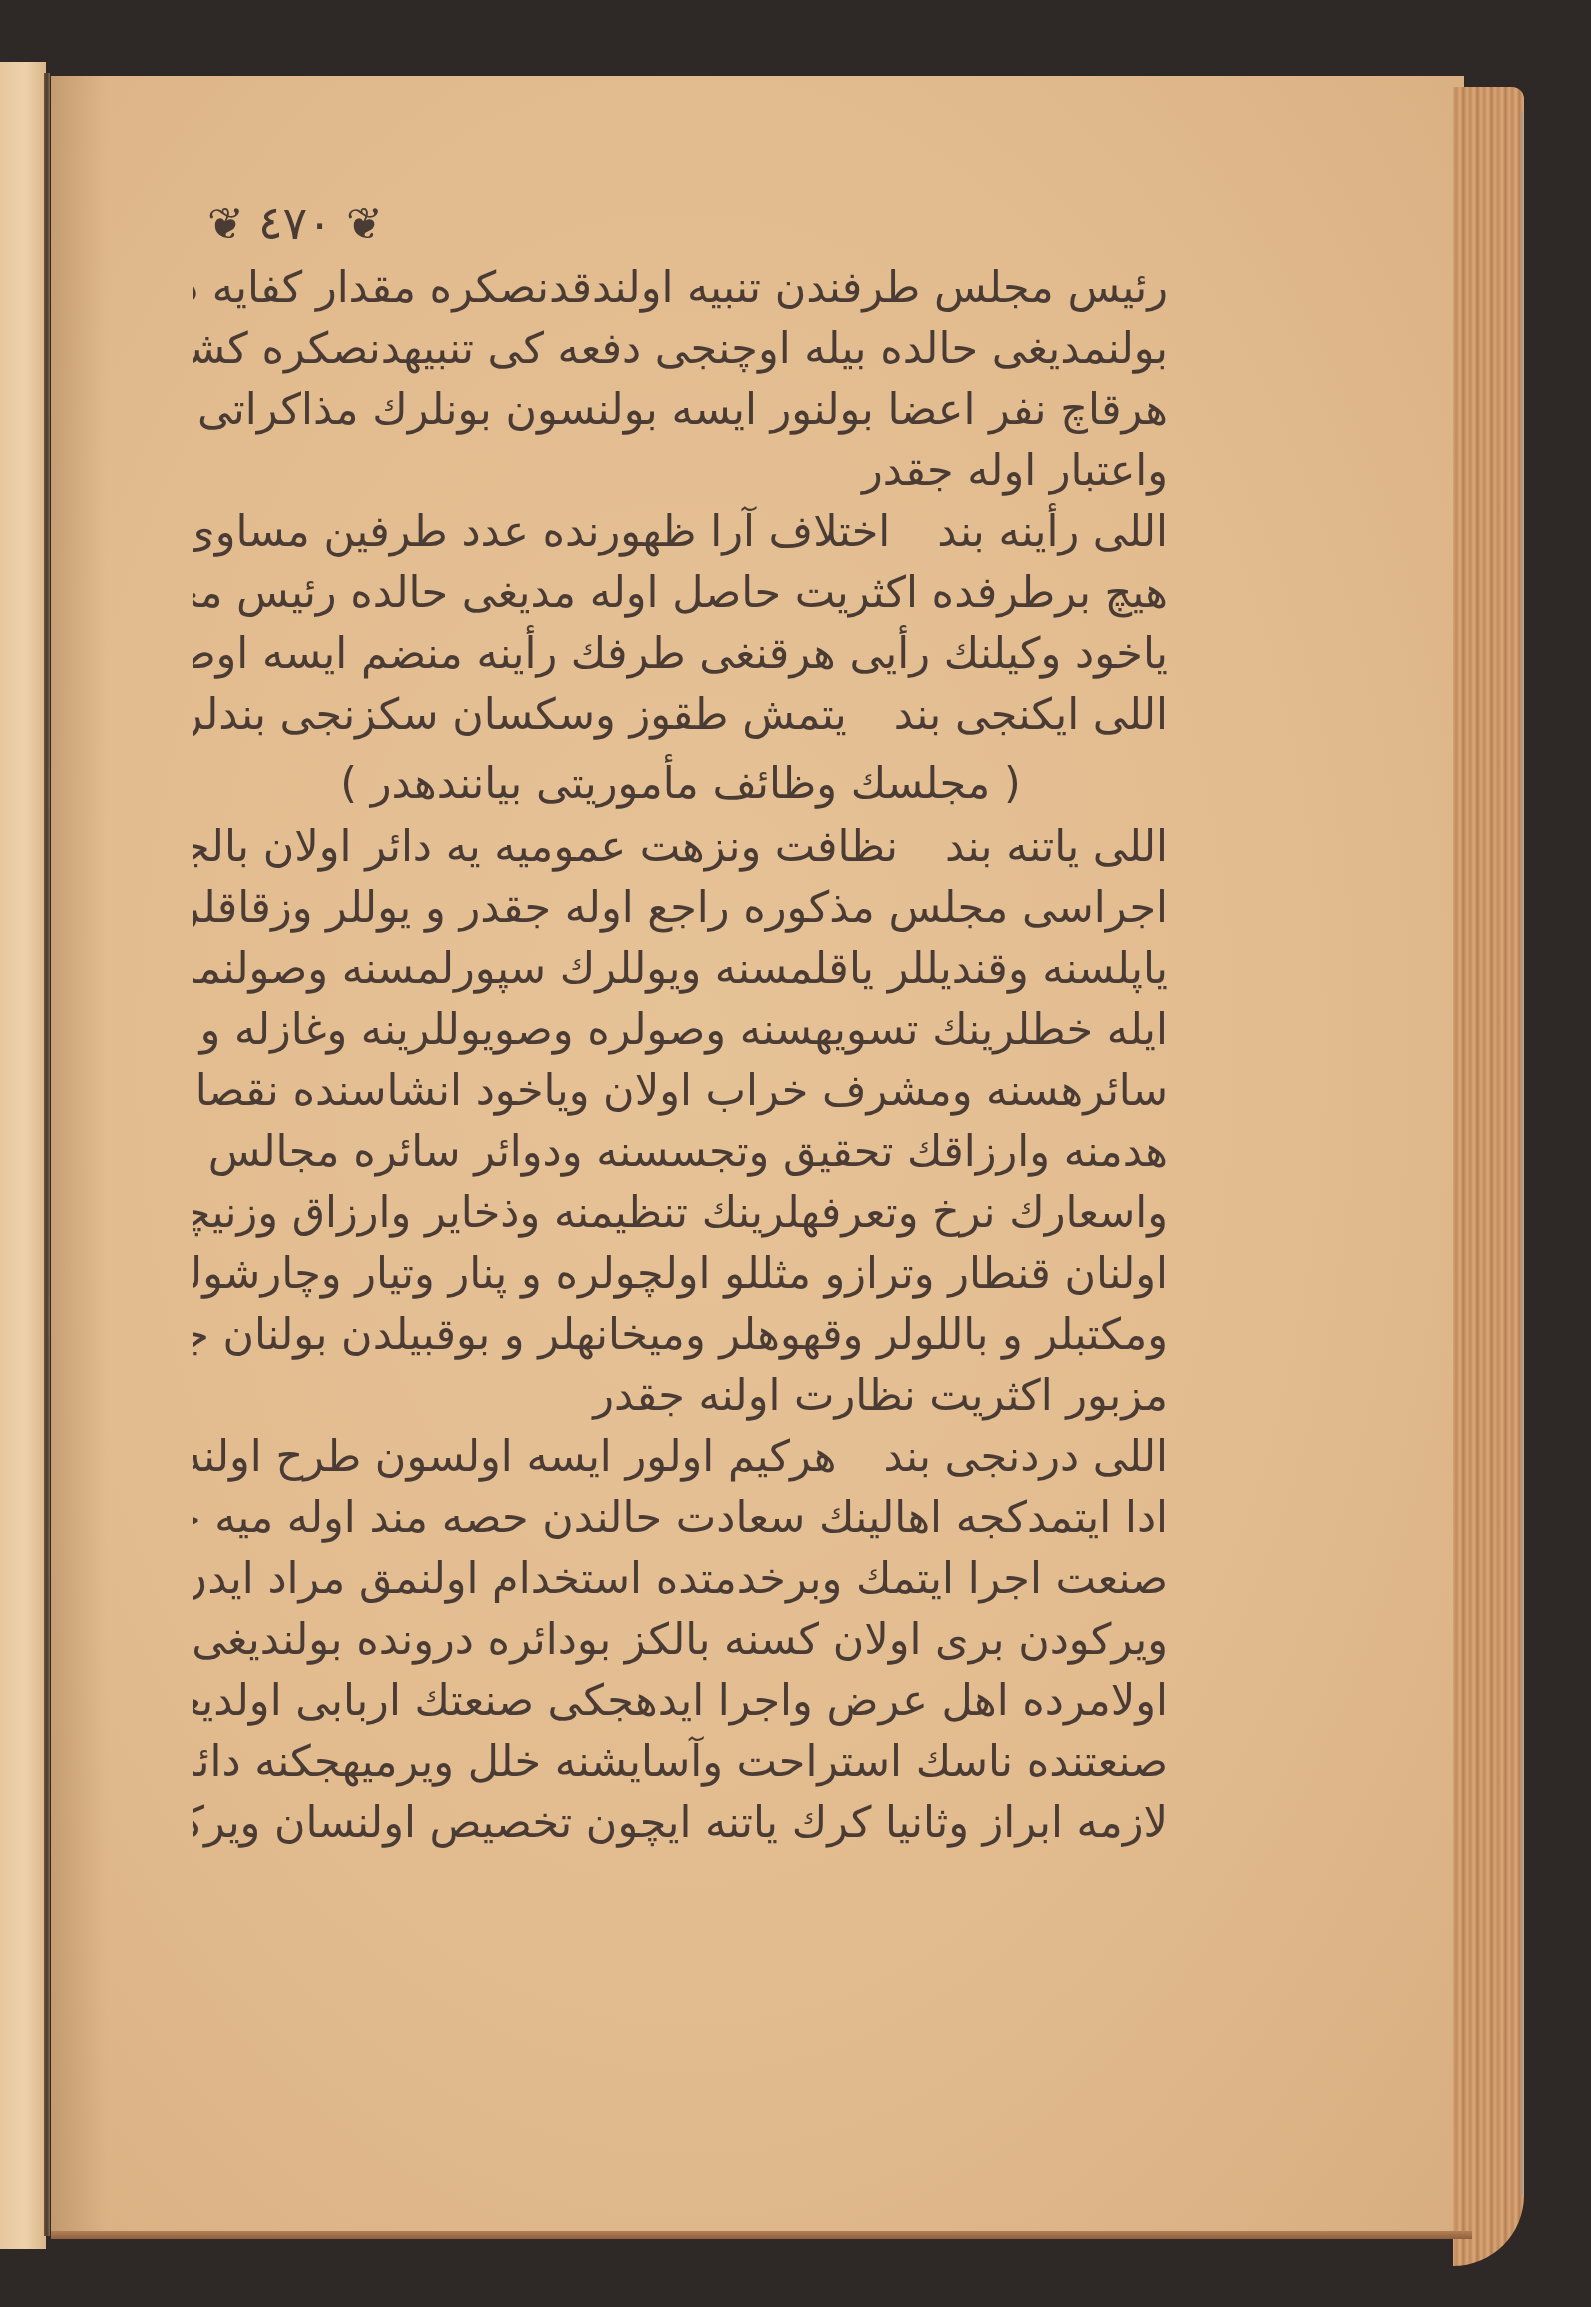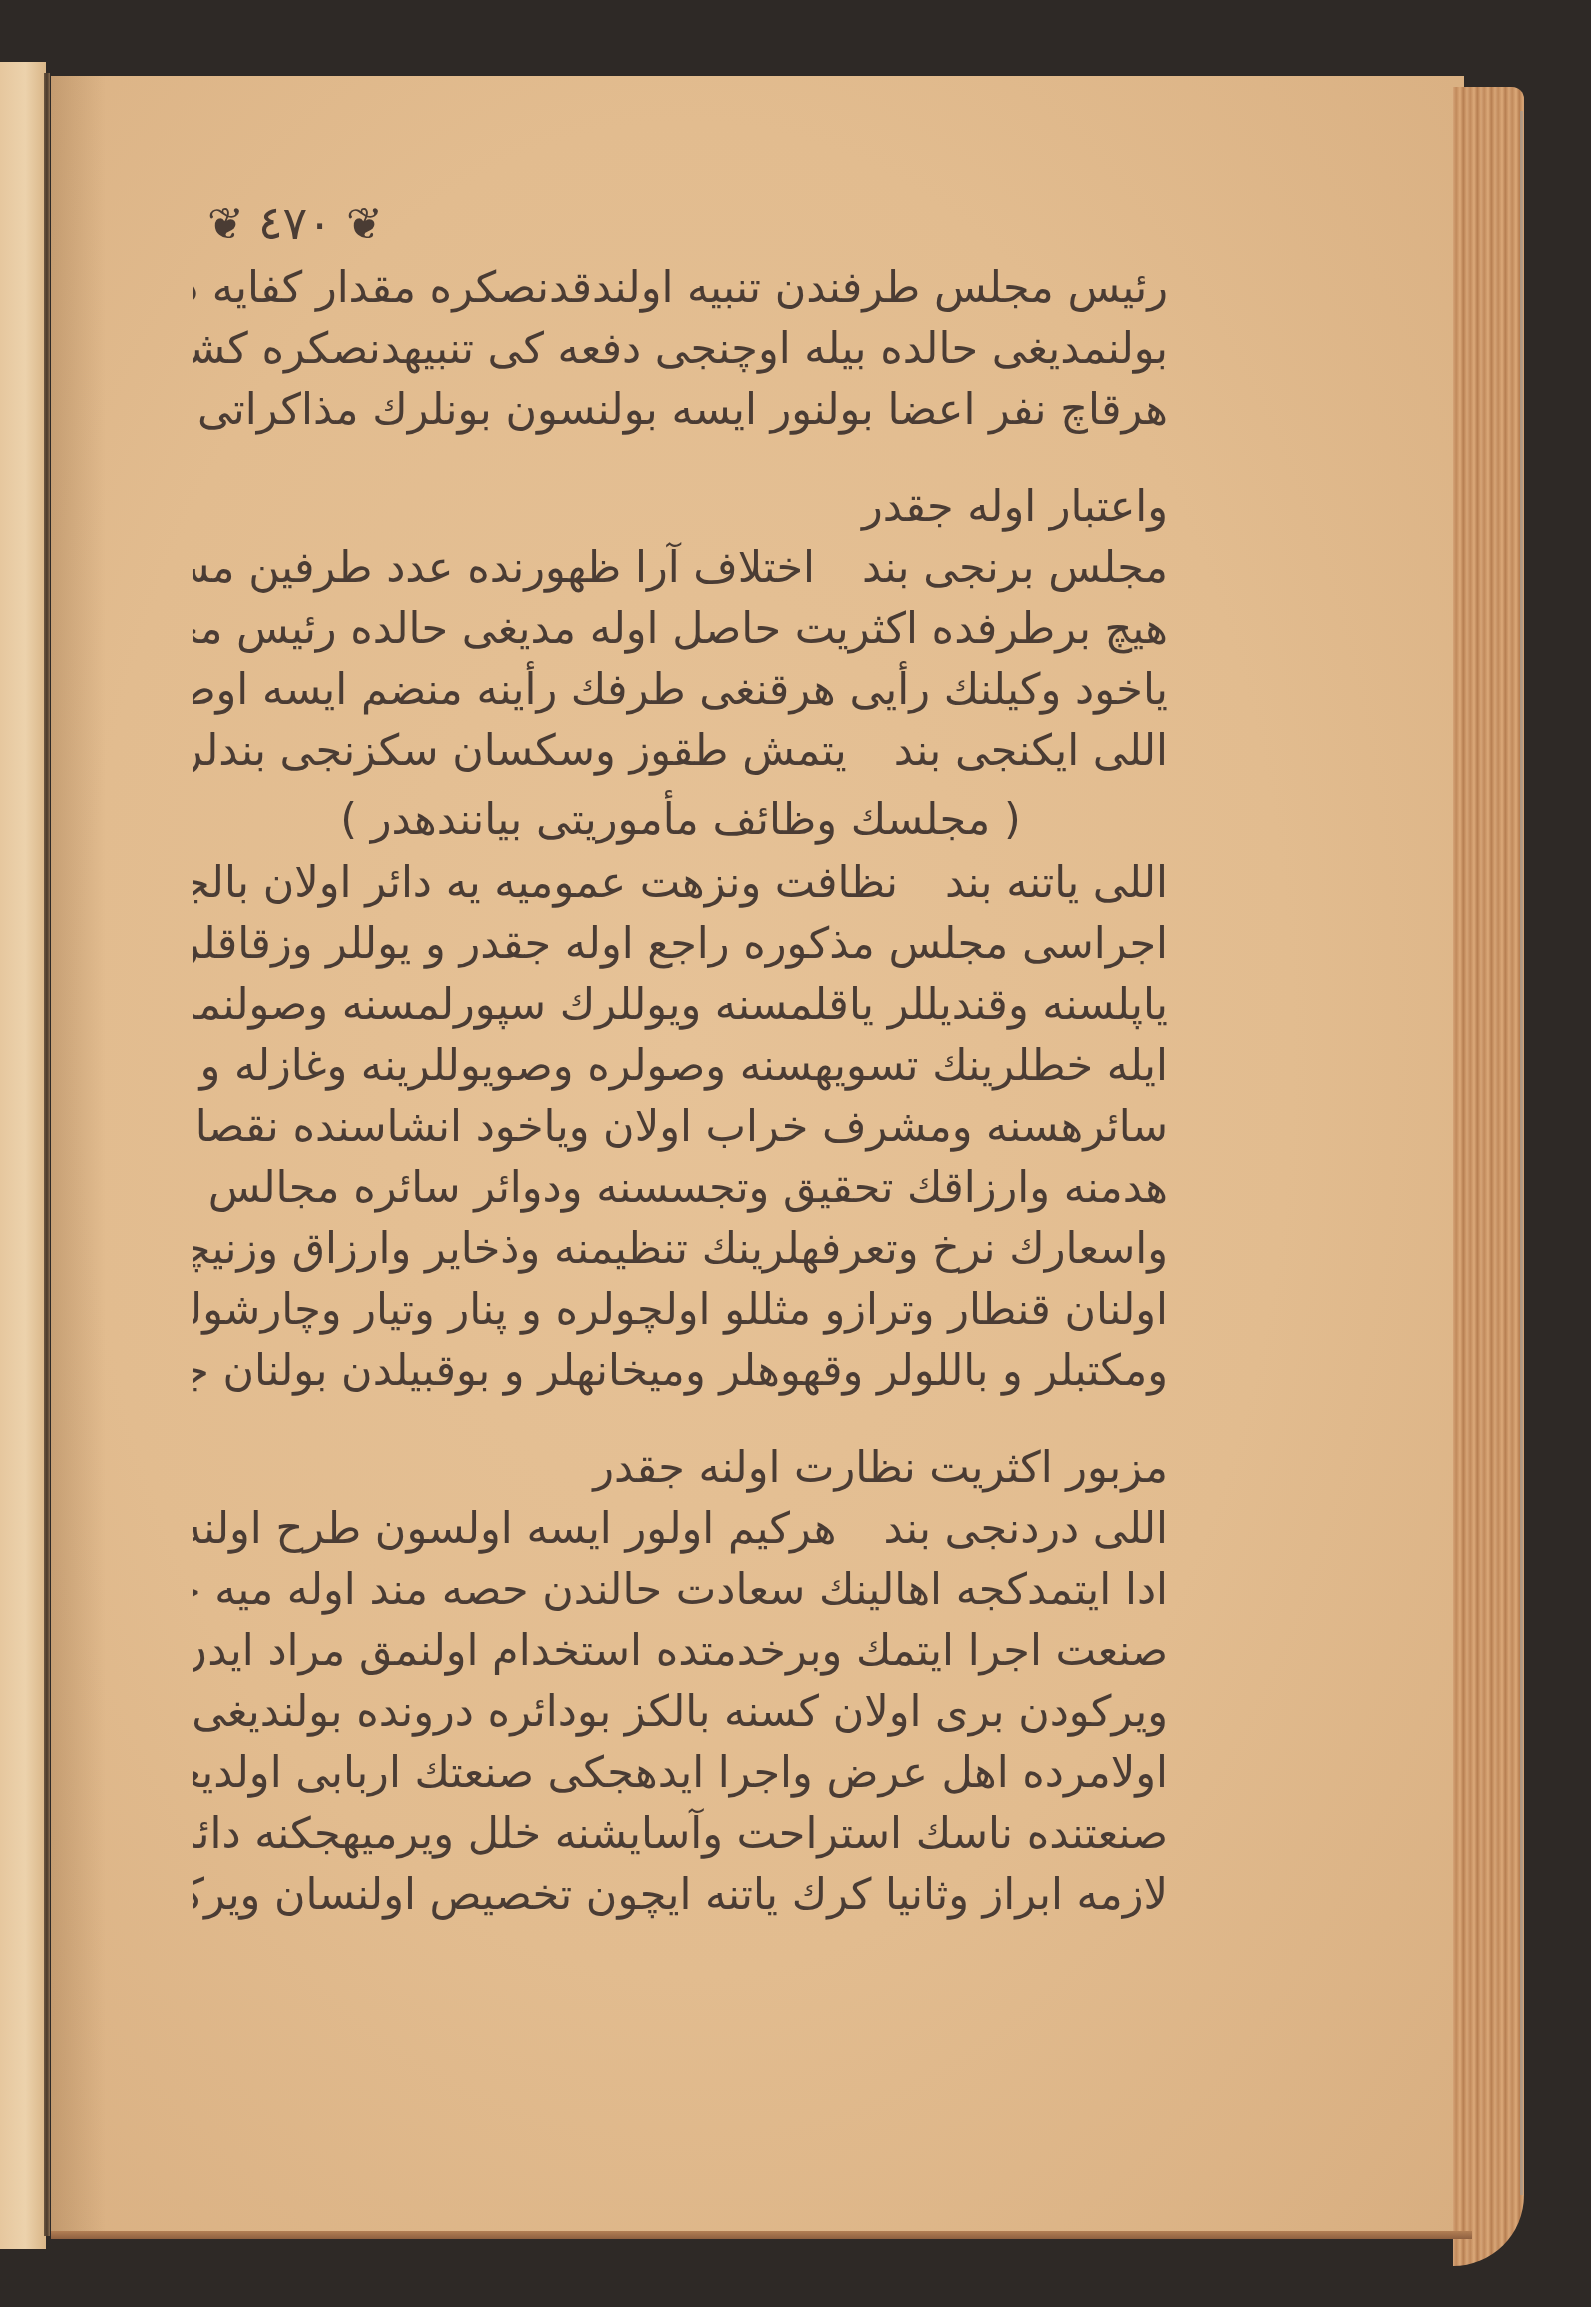--- a/index.html
+++ b/index.html
@@ -48,21 +48,21 @@
   .page-number {
     font-size: 46px; height: 68px; line-height: 68px;
     direction: ltr; position: relative;
   }
   .page-number .orn { font-size: 44px; color: #4a3c34; margin: 0 14px; }
   .line {
     font-size: 43px; line-height: 61px; height: 61px;
     text-align: justify; text-align-last: justify;
     white-space: nowrap; overflow: hidden;
   }
-  .line.last { text-align-last: right; margin-top: 36px; }
+  .line.last { text-align-last: right; }
   .line.heading { text-align: left; text-align-last: center; margin: 8px 0 0; height: 63px; }
   .line .lead { margin-left: 47px; }
   .catchword {
     font-size: 39px; line-height: 57px; text-align: left; direction: ltr;
     padding-left: 79px;
   }
   .catchword .orn { margin: 0 11px; }
 </style>
 </head>
 <body>
@@ -79,21 +79,21 @@
 
   <div class="page-number">
     <span class="orn">❦</span><span>٤٧٠</span><span class="orn">❦</span>
   </div>
 
   <div class="line">رئيس مجلس طرفندن تنبيه اولندقدنصكره مقدار كفايه ده اعضا موجود</div>
   <div class="line">بولنمديغى حالده بيله اوچنجى دفعه كى تنبيهدنصكره كشاد اولنه جق مجلسده</div>
   <div class="line">هرقاچ نفر اعضا بولنور ايسه بولنسون بونلرك مذاكراتى شايان قبول</div>
   <div class="line last">واعتبار اوله جقدر</div>
 
-  <div class="line"><span class="lead">مجلس برنجى بند</span><span>اختلاف آرا ظهورنده عدد طرفين مساوى اولهرق</span></div>
+  <div class="line"><span class="lead">اللى رأينه بند</span><span>اختلاف آرا ظهورنده عدد طرفين مساوى اولهرق</span></div>
   <div class="line">هيچ برطرفده اكثريت حاصل اوله مديغى حالده رئيس مجلس اولان ذاتك</div>
   <div class="line">ياخود وكيلنك رأيى هرقنغى طرفك رأينه منضم ايسه اوطرفك رأيى قبول</div>
 
   <div class="line"><span class="lead">اللى ايكنجى بند</span><span>يتمش طقوز وسكسان سكزنجى بندلرك احكامى بندسابقك</span></div>
 
   <div class="line heading">( مجلسك وظائف مأموريتى بيانندهدر )</div>
 
   <div class="line"><span class="lead">اللى ياتنه بند</span><span>نظافت ونزهت عموميه يه دائر اولان بالجمله خصوصاتك</span></div>
   <div class="line">اجراسى مجلس مذكوره راجع اوله جقدر و يوللر وزقاقلر ولغملر وقالديرملر</div>
   <div class="line">ياپلسنه وقنديللر ياقلمسنه ويوللرك سپورلمسنه وصولنمسنه وزقاقلرك توسيعى</div>

